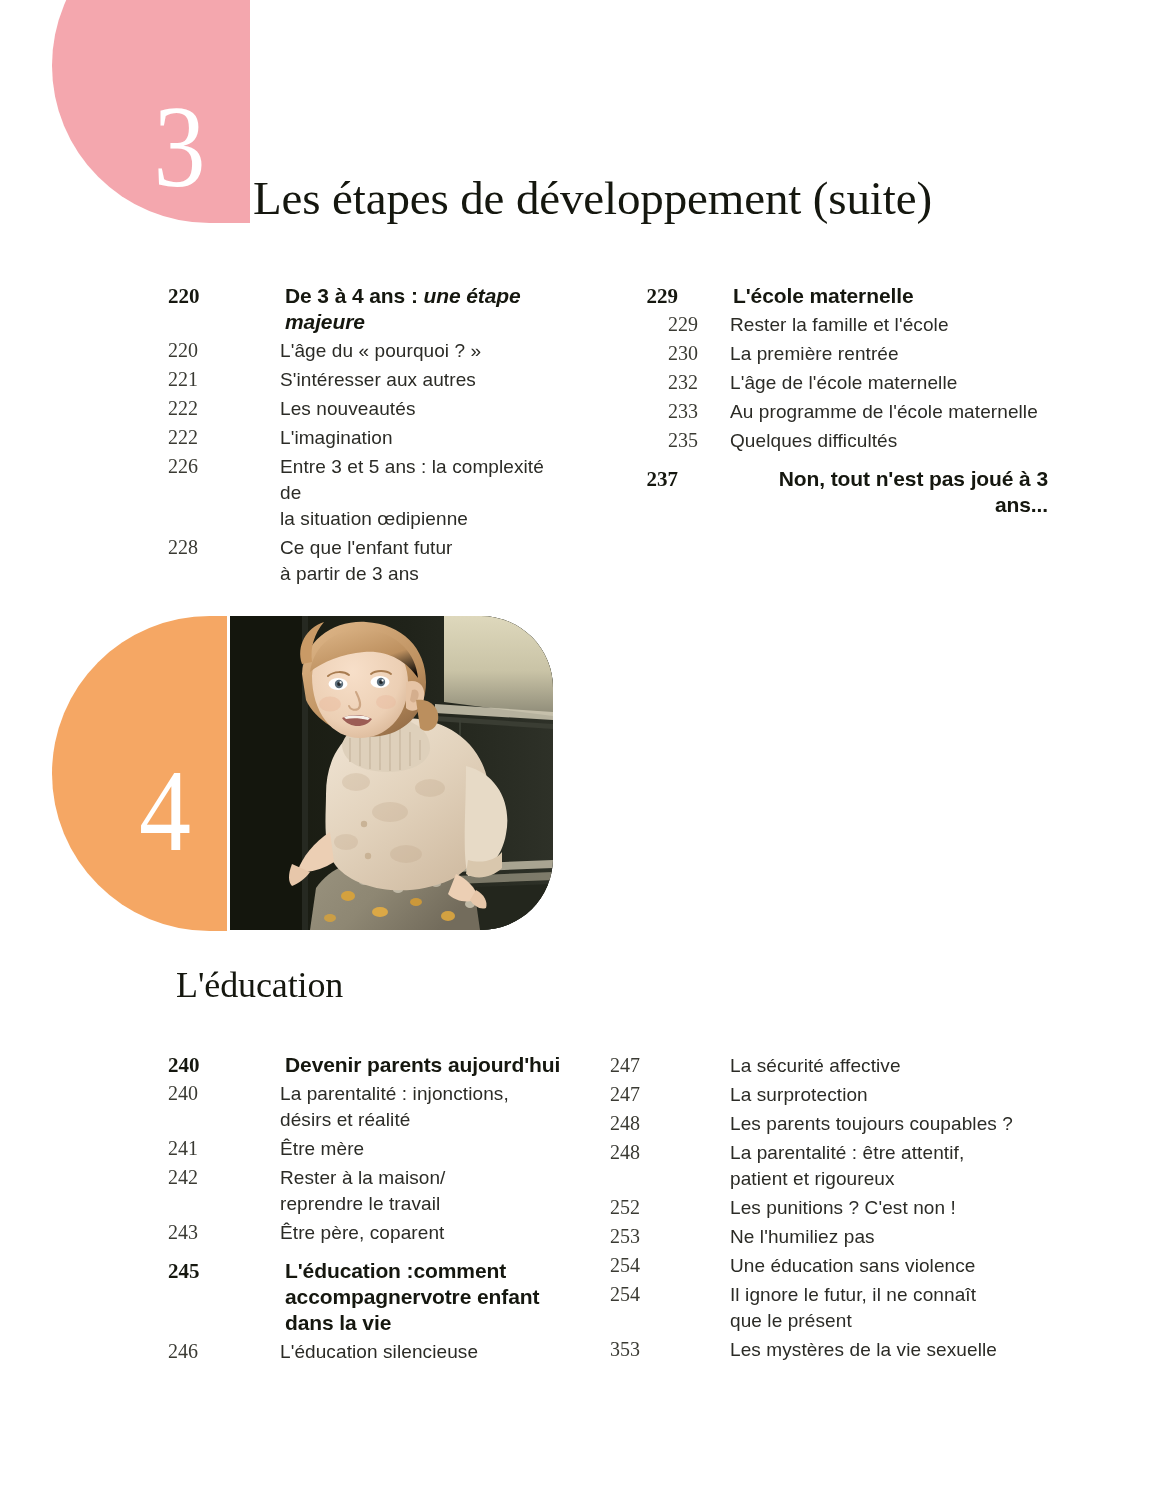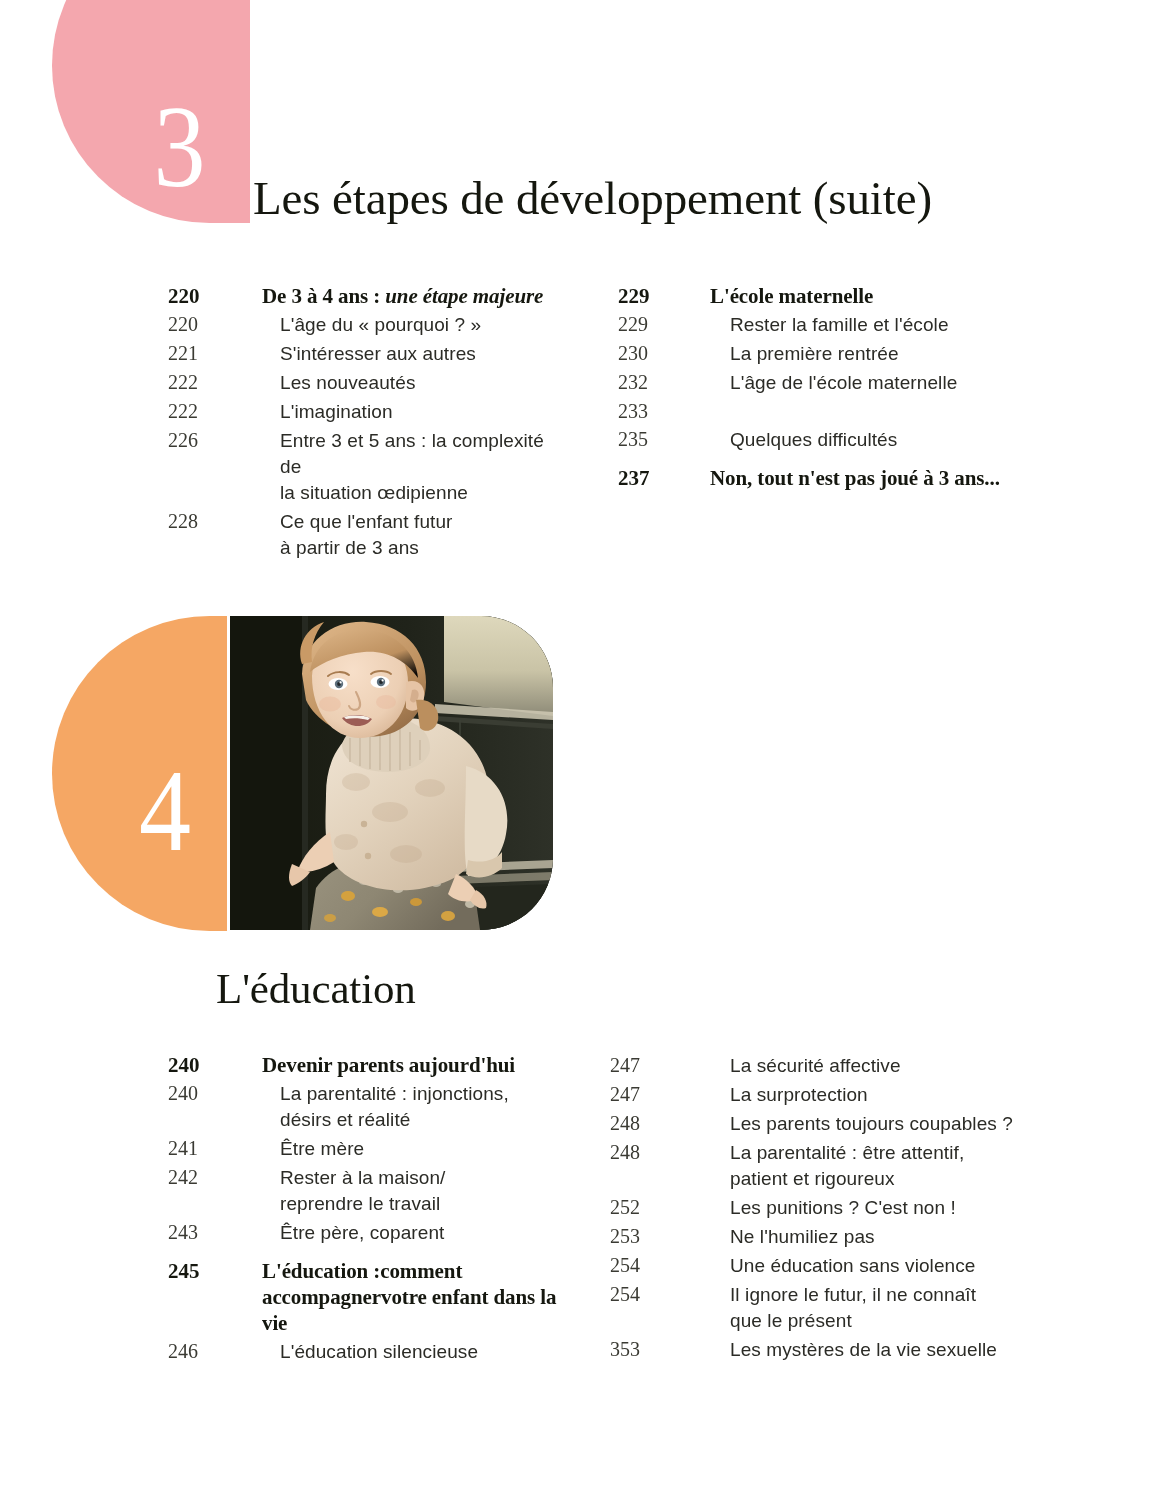--- a/index.html
+++ b/index.html
@@ -75,41 +75,40 @@
   }
   #chapter3-title {
     left: 253px;
     top: 133px;
     font-size: 47px;
     margin-top: 38px;
   }
   #chapter4-title {
     left: 176px;
     top: 964px;
-    font-size: 43px;
-    margin-left: 40px;
+    font-size: 36px;
   }
 
   
   #chapter4-photo {
     position: absolute;
     left: 230px;
     top: 616px;
     width: 323px;
     height: 314px;
     border-radius: 0 72px 72px 0;
     overflow: hidden;
     background: #1d1f1a;
   }
   #chapter4-photo svg { display: block; width: 100%; height: 100%; }
 
   
   .toc-block { position: absolute; }
   #toc3-left  { left: 168px; top: 283px; width: 400px; }
-  #toc3-right { left: 618px; top: 283px; width: 430px; }
+  #toc3-right { left: 618px; top: 283px; width: 430px; text-align: right; }
   #toc4-left  { left: 168px; top: 1052px; width: 400px; }
   #toc4-right { left: 610px; top: 1052px; width: 430px; }
 
   .toc-row {
     display: flex;
     align-items: baseline;
     margin-bottom: 2px;
     gap: 32px;
   }
   .toc-row .toc-page {
@@ -125,25 +124,26 @@
   }
 
   
   .toc-row.section .toc-page {
     width: 62px;
     font-weight: 700;
     font-size: 21px;
     color: #15170f;
   }
   .toc-row.section .toc-label {
-    font-family: Liberation Serif, serif;
+    font-family: Liberation Sans, sans-serif;
     font-weight: 700;
     font-size: 21px;
     color: #15170f;
     letter-spacing: -0.005em;
+    margin-left: 23px;
   }
   .toc-row.section .toc-label .italic { font-style: italic; }
 
   
   .toc-row.entry .toc-page {
     width: 80px;
     font-size: 20px;
     color: #3a3a33;
   }
   .toc-row.entry .toc-label {
@@ -216,20 +216,21 @@
       <div class="toc-row entry">
         <span class="toc-page">230</span>
         <span class="toc-label"><span>La première rentrée</span></span>
       </div>
       <div class="toc-row entry">
         <span class="toc-page">232</span>
         <span class="toc-label"><span>L'âge de l'école maternelle</span></span>
       </div>
       <div class="toc-row entry">
         <span class="toc-page">233</span>
+        <span class="toc-label"><span>Au programme de l'école maternelle</span></span>
       </div>
       <div class="toc-row entry">
         <span class="toc-page">235</span>
         <span class="toc-label"><span>Quelques difficultés</span></span>
       </div>
       <div class="toc-row section spaced">
         <span class="toc-page">237</span>
         <span class="toc-label"><span>Non, tout n'est pas joué à 3 ans...</span></span>
       </div>
     </div>

